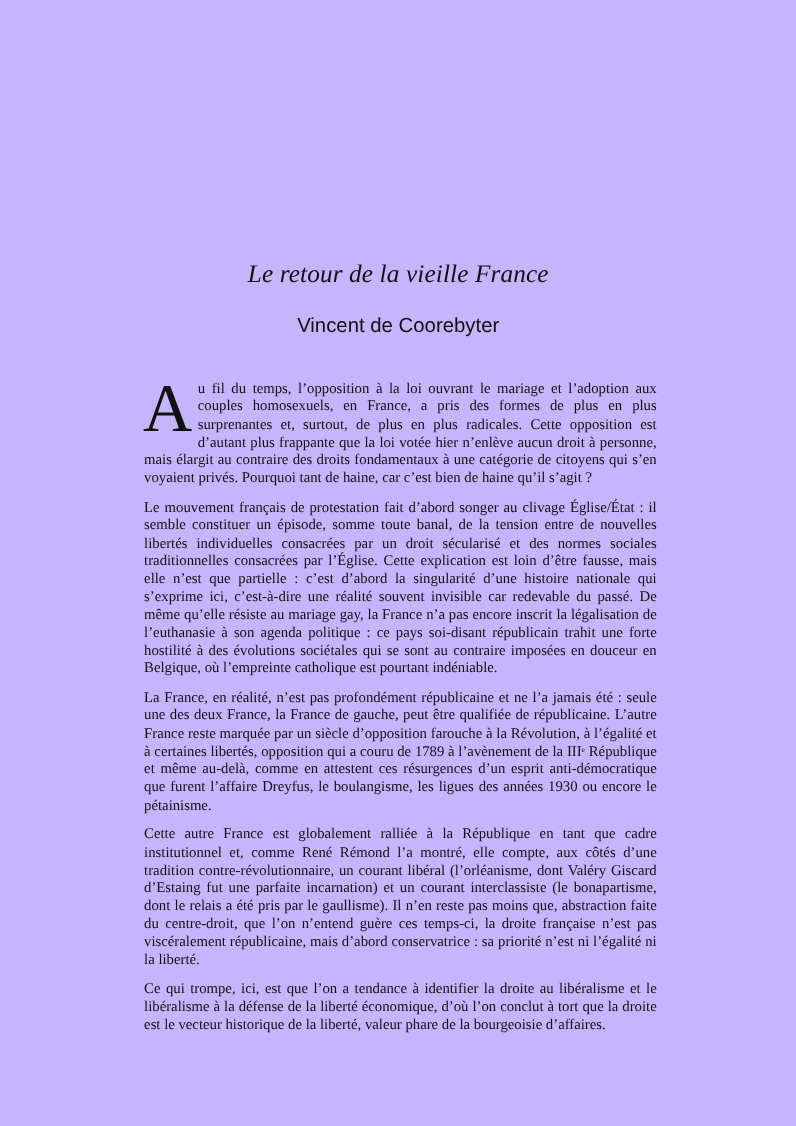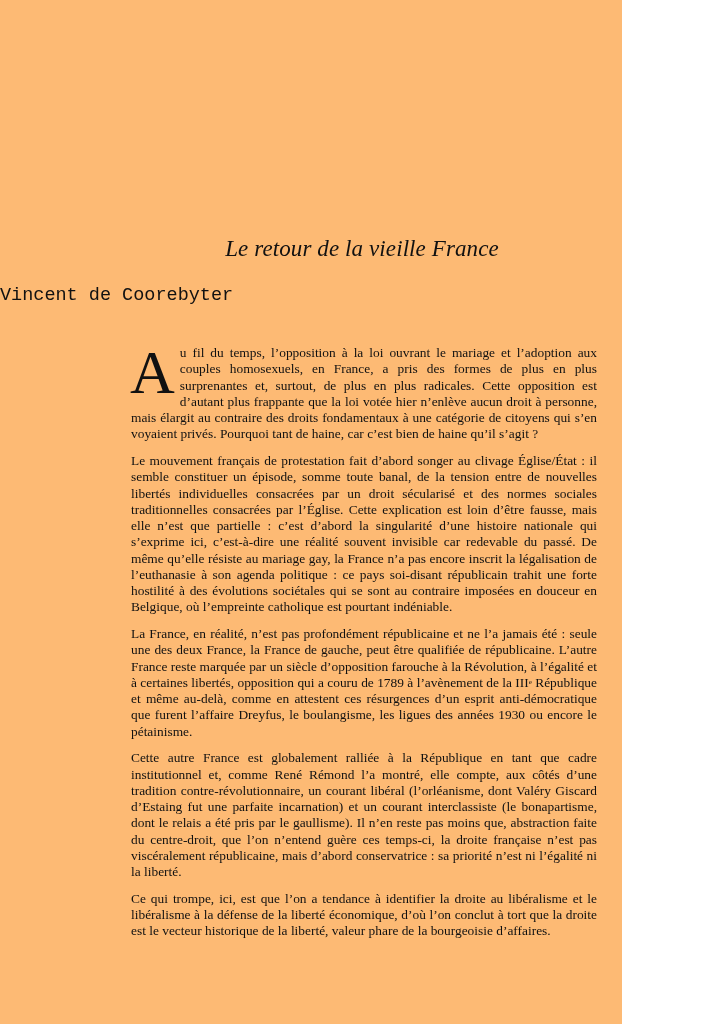--- a/index.html
+++ b/index.html
@@ -1,25 +1,25 @@
 <!DOCTYPE html>
 <html><head>
 <meta charset="utf-8">
 <style>
   html, body { margin: 0; padding: 0; background: #ffffff; }
   body { width: 724px; height: 1024px; position: relative; overflow: hidden; }
-  .page { position: absolute; left: 0; top: 0; width: 622px; height: 1024px; background: #fdba74; }
+  .page { position: absolute; left: 0; top: 0; width: 724px; height: 1024px; background: #c4b5fd; }
   .title {
     position: absolute; left: 0; width: 724px; top: 236px;
     text-align: center; font-family: "Liberation Serif", "DejaVu Serif", serif;
     font-style: italic; font-size: 23px; color: #111; letter-spacing: 0.1px;
   }
   .author {
     position: absolute; left: 0; width: 724px; top: 285px;
-    font-family: Liberation Mono, monospace;
+    text-align: center; font-family: Liberation Sans, sans-serif;
     font-size: 18.5px; color: #111;
   }
   .body {
     position: absolute; left: 131px; top: 345px; width: 466px;
     font-family: "Liberation Serif", "DejaVu Serif", serif;
     font-size: 13.4px; line-height: 16.25px; color: #111;
     text-align: justify; hyphens: none;
   }
   .body p { margin: 0 0 10.5px 0; }
   .dropcap {

